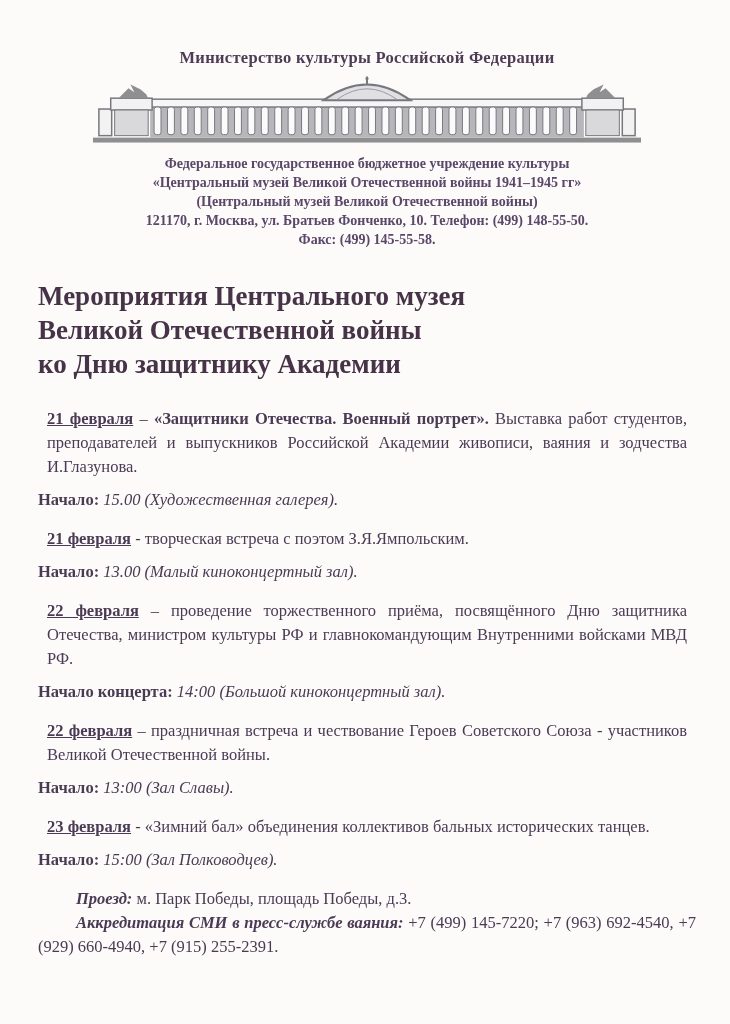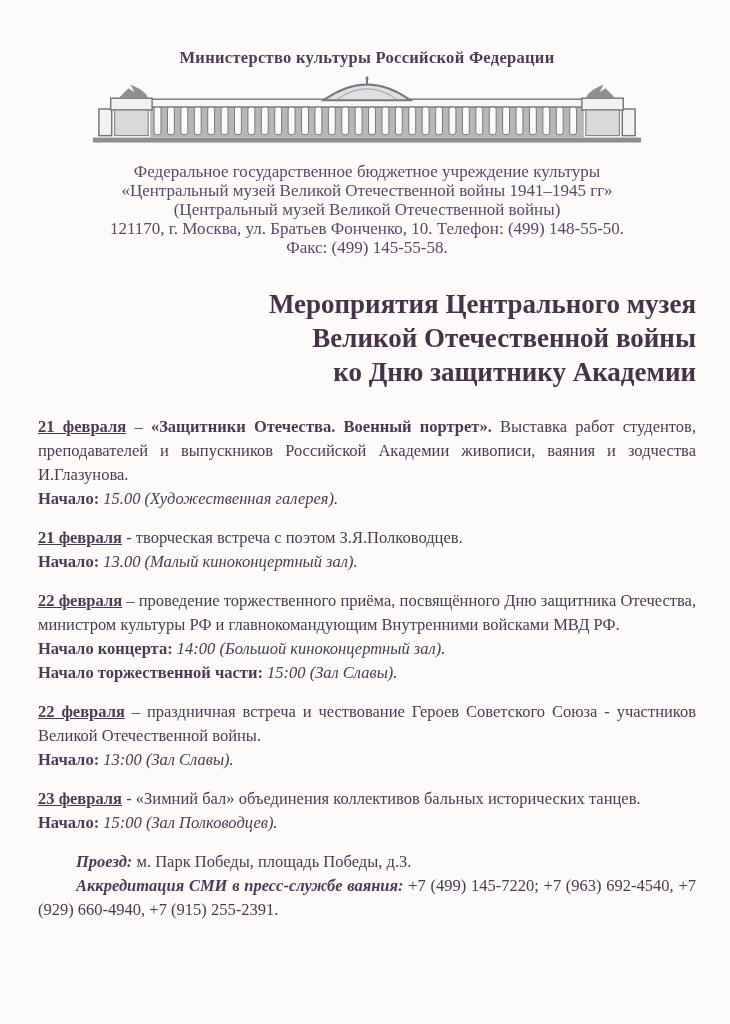--- a/index.html
+++ b/index.html
@@ -26,44 +26,44 @@
     font-size: 16.5px;
     letter-spacing: 0.3px;
     color: #4e3b55;
   }
   .building-wrap {
     text-align: center;
     margin-top: 8px;
   }
   .org-block {
     text-align: center;
-    font-weight: normal;
-    font-size: 17px;
+    font-weight: bold;
+    font-size: 14px;
     line-height: 19px;
-    margin-top: 12px;
+    margin-top: 4px;
     color: #5b4769;
   }
   .doc-title {
-    text-align: right;
+    text-align: left;
     font-weight: bold;
     font-size: 27px;
     line-height: 34px;
     margin-top: 30px;
     color: #463347;
   }
   .events {
     margin-top: 26px;
     font-size: 16.5px;
     line-height: 24px;
   }
   .event {
     margin-bottom: 15px;
   }
   .event-par {
-    margin: 0;
+    margin: 9px;
     text-align: justify;
   }
   .time-line {
     margin: 0;
     text-align: left;
   }
   .date {
     font-weight: bold;
     text-decoration: underline;
   }
@@ -183,41 +183,37 @@
       <p class="time-line">
         <span class="bold">Начало:</span>
         <span class="italic">15.00 (Художественная галерея).</span>
       </p>
     </div>
 
     <div class="event">
       <p class="event-par">
         <span class="date">21 февраля</span>
         <span>-</span>
-        <span>творческая встреча с поэтом З.Я.Полководцев.</span>
+        <span>творческая встреча с поэтом З.Я.Ямпольским.</span>
       </p>
       <p class="time-line">
         <span class="bold">Начало:</span>
         <span class="italic">13.00 (Малый киноконцертный зал).</span>
       </p>
     </div>
 
     <div class="event">
       <p class="event-par">
         <span class="date">22 февраля</span>
         <span>–</span>
         <span>проведение торжественного приёма, посвящённого Дню защитника Отечества, министром культуры РФ и главнокомандующим Внутренними войсками МВД РФ.</span>
       </p>
       <p class="time-line">
         <span class="bold">Начало концерта:</span>
         <span class="italic">14:00 (Большой киноконцертный зал).</span>
-      </p>
-      <p class="time-line">
-        <span class="bold">Начало торжественной части:</span>
-        <span class="italic">15:00 (Зал Славы).</span>
       </p>
     </div>
 
     <div class="event">
       <p class="event-par">
         <span class="date">22 февраля</span>
         <span>–</span>
         <span>праздничная встреча и чествование Героев Советского Союза - участников Великой Отечественной войны.</span>
       </p>
       <p class="time-line">

